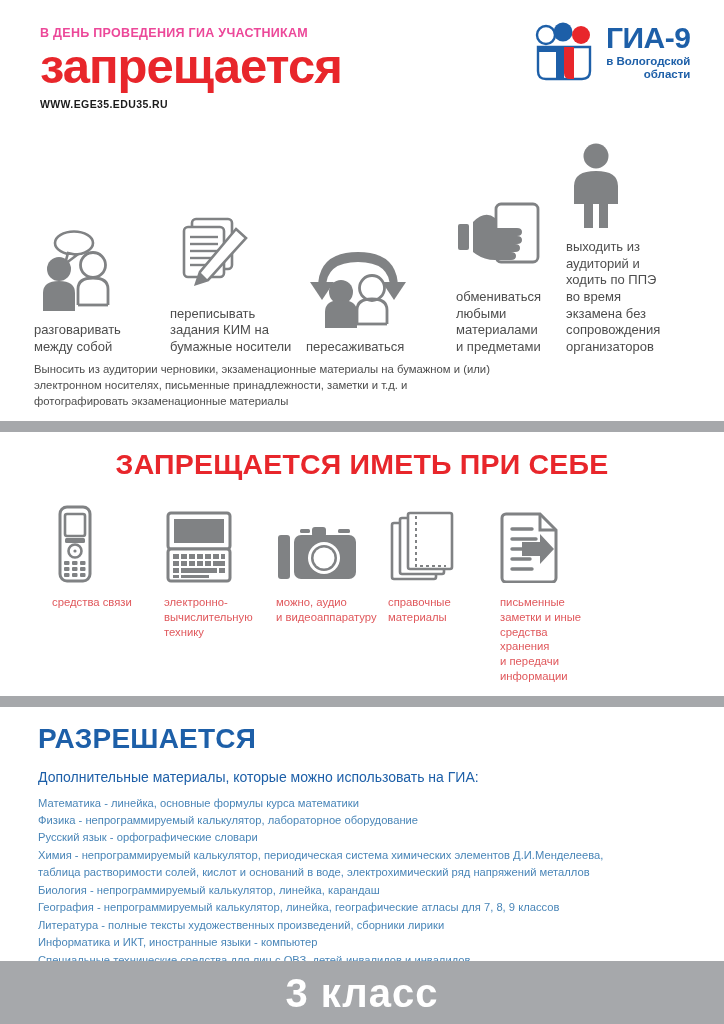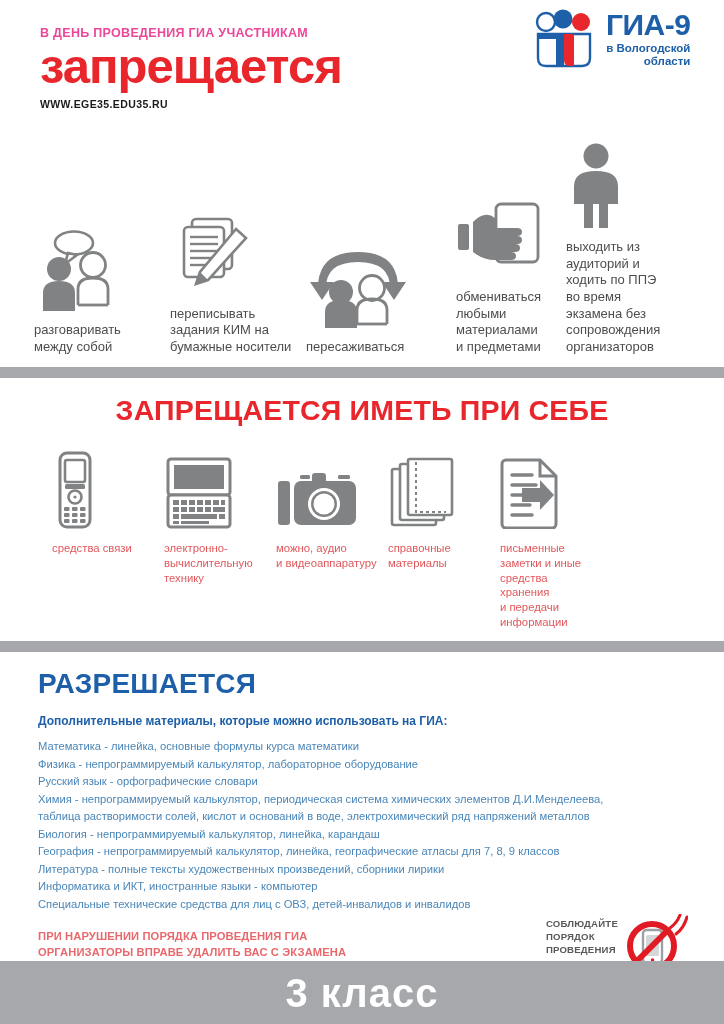--- a/index.html
+++ b/index.html
@@ -49,21 +49,21 @@
     font-size: 10.5px;
     font-weight: bold;
     letter-spacing: 0.4px;
     margin-top: 6px;
   }
 
   
   .logo {
     position: absolute;
     right: 18px;
-    top: 0;
+    top: 13px;
     width: 176px;
     height: 78px;
     display: flex;
     align-items: center;
   }
   .logo-mark { width: 72px; height: 62px; flex: 0 0 72px; }
   .logo-text { margin-left: 4px; }
   .logo-title {
     color: #1d5fa8;
     font-size: 30px;
@@ -162,22 +162,22 @@
   }
   .sec3-title {
     color: #1d5fa8;
     font-size: 28px;
     font-weight: bold;
     letter-spacing: 0.2px;
     margin: 0 0 14px 4px;
   }
   .sec3-sub {
     color: #1d5fa8;
-    font-size: 12px;
-    font-weight: bold;
+    font-size: 14px;
+    font-weight: normal;
     margin: 0 0 10px 4px;
   }
   .allow-list {
     margin: 0 0 12px 4px;
     padding: 0;
     list-style: none;
   }
   .allow-list li {
     color: #4a86b8;
     font-size: 11.2px;
@@ -352,20 +352,21 @@
 аудиторий и
 ходить по ППЭ
 во время
 экзамена без
 сопровождения
 организаторов</div>
       </div>
 
     </div>
 
+    <div class="note-wide">Выносить из аудитории черновики, экзаменационные материалы на бумажном и (или) электронном носителях, письменные принадлежности, заметки и т.д. и фотографировать экзаменационные материалы</div>
   </div>
 
   <div class="spacer-sm"></div>
   <div class="bar"></div>
 
   <div class="sec2">
     <div class="sec2-title">ЗАПРЕЩАЕТСЯ ИМЕТЬ ПРИ СЕБЕ</div>
 
     <div class="items-row">
 

